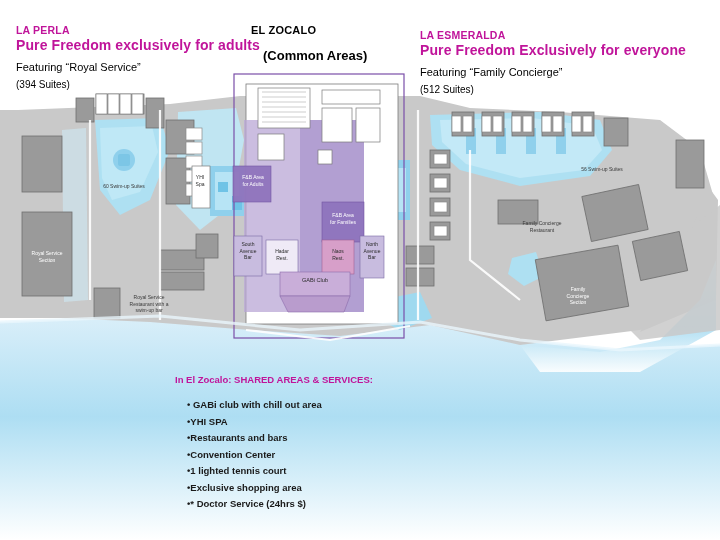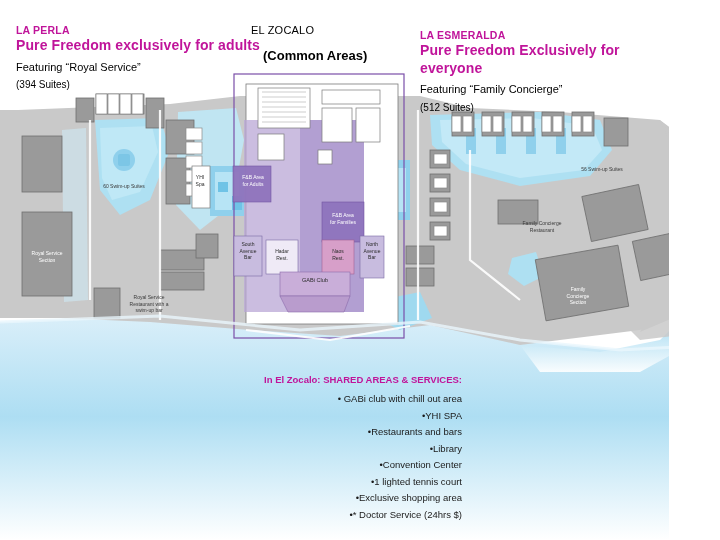--- a/index.html
+++ b/index.html
@@ -9,21 +9,21 @@
   body {
     width: 720px;
     height: 540px;
     background: #ffffff;
     font-family: "Liberation Sans", sans-serif;
     overflow: hidden;
     position: relative;
   }
   #stage {
     position: relative;
-    width: 669px;
+    width: 720px;
     height: 540px;
     overflow: hidden;
   }
 
   
   #map-base {
     position: absolute;
     left: 0;
     top: 0;
     width: 720px;
@@ -54,41 +54,41 @@
     margin-top: 6px;
   }
   .hdr .t4 {
     font-size: 10px;
     color: #000000;
     margin-top: 5px;
   }
   #hdr-laperla { left: 16px; top: 24px; }
   #hdr-zocalo  { left: 251px; top: 24px; }
   #hdr-esmeralda { left: 420px; top: 29px; }
-  #hdr-zocalo .t1 { font-size: 11px; color: #000; font-weight: normal; }
+  #hdr-zocalo .t1 { font-size: 11px; color: #000; font-weight: bold; }
   #hdr-zocalo .t3 { font-size: 13px; font-weight: bold; margin-top: 10px; padding-left: 12px; }
 
   
   #shared {
     position: absolute;
-    left: 162px;
+    left: 175px;
     top: 374px;
     width: 300px;
-    text-align: right;
   }
   #shared .s-title {
     font-size: 9.5px;
     font-weight: bold;
     color: #c0149a;
     margin-bottom: 6px;
   }
   #shared ul {
-    margin: 0;
+    margin: 12px;
     padding: 0;
     list-style: none;
+    font-weight: bold;
   }
   #shared li {
     font-size: 9.5px;
     color: #1a1a1a;
     line-height: 16.5px;
     white-space: nowrap;
   }
 
   
   .mlabel {
@@ -325,21 +325,20 @@
   <div class="mlabel white" style="left:552px; top:286px; width:52px;">Family
 Concierge
 Section</div>
 
   <div id="shared">
     <div class="s-title">In El Zocalo: SHARED AREAS &amp; SERVICES:</div>
     <ul>
       <li>• GABi club with chill out area</li>
       <li>•YHI SPA</li>
       <li>•Restaurants and bars</li>
-      <li>•Library</li>
       <li>•Convention Center</li>
       <li>•1 lighted tennis court</li>
       <li>•Exclusive shopping area</li>
       <li>•* Doctor Service (24hrs $)</li>
     </ul>
   </div>
 
 </div>
 
 </body></html>

